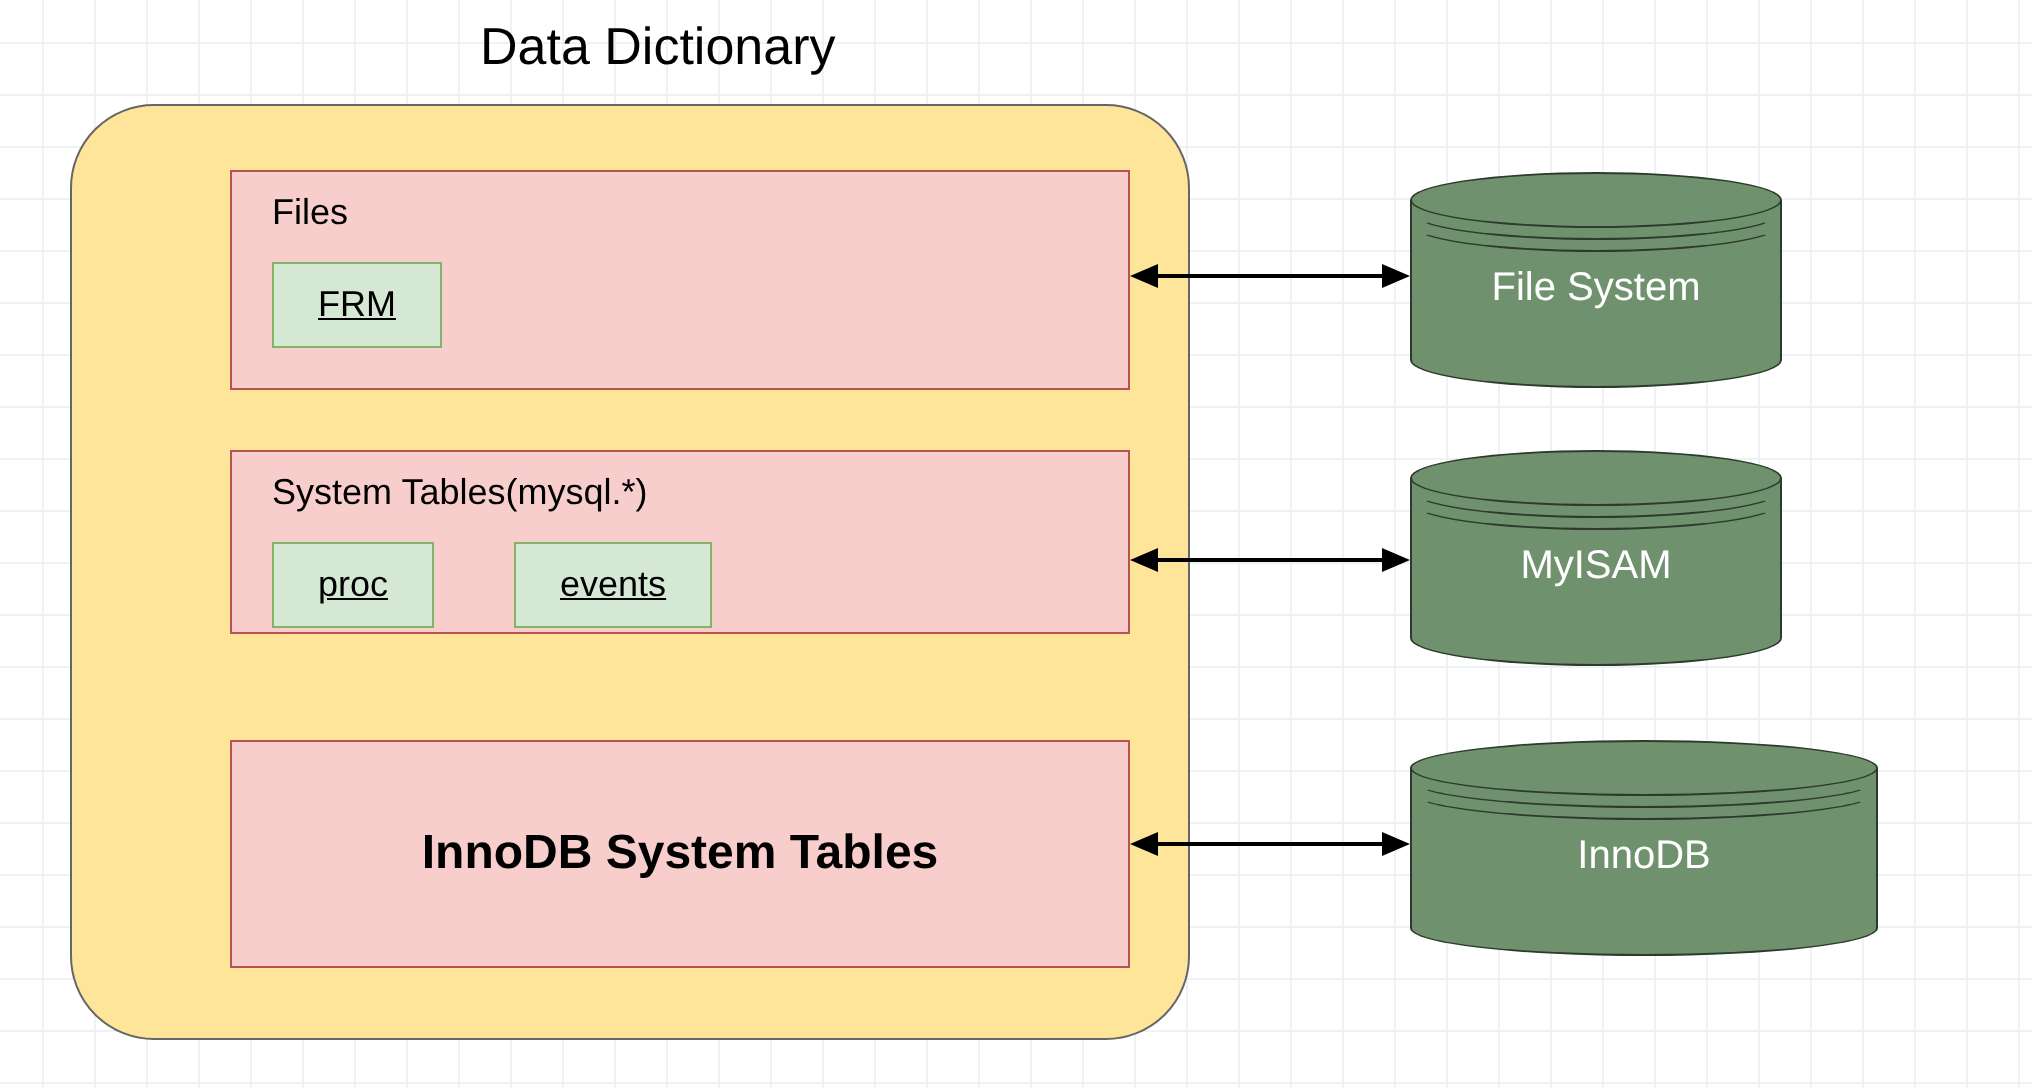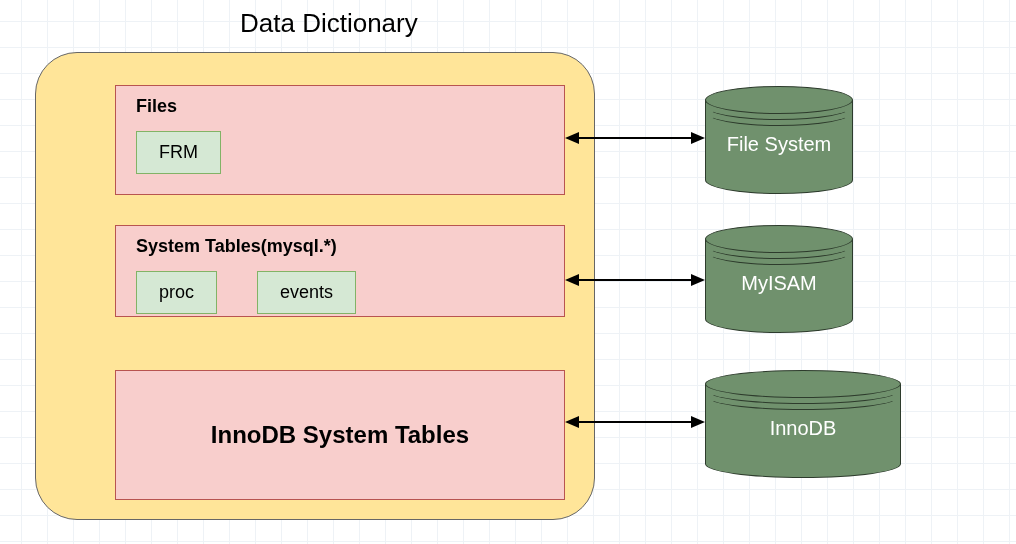--- a/index.html
+++ b/index.html
@@ -43,57 +43,58 @@
   .pink-box {
     position: absolute;
     left: 115px;
     width: 450px;
     background: #f8cecc;
     border: 1px solid #b85450;
     box-sizing: border-box;
   }
   #box-files  { top: 85px;  height: 110px; }
   #box-system { top: 225px; height: 92px; }
-  #box-innodb { top: 370px; height: 130px; display:flex; align-items:center; justify-content:center; }
+  #box-innodb { top: 370px; height: 114px; display:flex; align-items:center; justify-content:center; }
   .box-title {
     position: absolute;
     left: 20px;
     top: 10px;
     font-size: 18px;
-    font-weight: bold;
+    font-weight: normal;
   }
   .chips {
     position: absolute;
     left: 20px;
     right: 32px;
     top: 45px;
     display: flex;
     gap: 48px;
     align-items: flex-start;
+    text-decoration: underline;
   }
   #box-system .chips { gap: 40px; }
   .chip {
     background: #d5e8d4;
     border: 1px solid #82b366;
     font-size: 18px;
     padding: 10px 22px;
     box-sizing: border-box;
     text-align: center;
     min-width: 80px;
   }
   #box-system .chips .chip:nth-child(3) { margin-left: 38px; }
   .innodb-title {
     font-size: 24px;
     font-weight: bold;
   }
 
   
   .cylinder {
     position: absolute;
-    width: 148px;
+    width: 186px;
     height: 108px;
   }
   #cyl-fs     { left: 705px; top: 86px; }
   #cyl-myisam { left: 705px; top: 225px; }
   #cyl-innodb { left: 705px; top: 370px; padding-left: 48px; }
   .cyl-body {
     position: absolute;
     left: 0; right: 0;
     top: 14px; bottom: 14px;
     background: #70916d;

